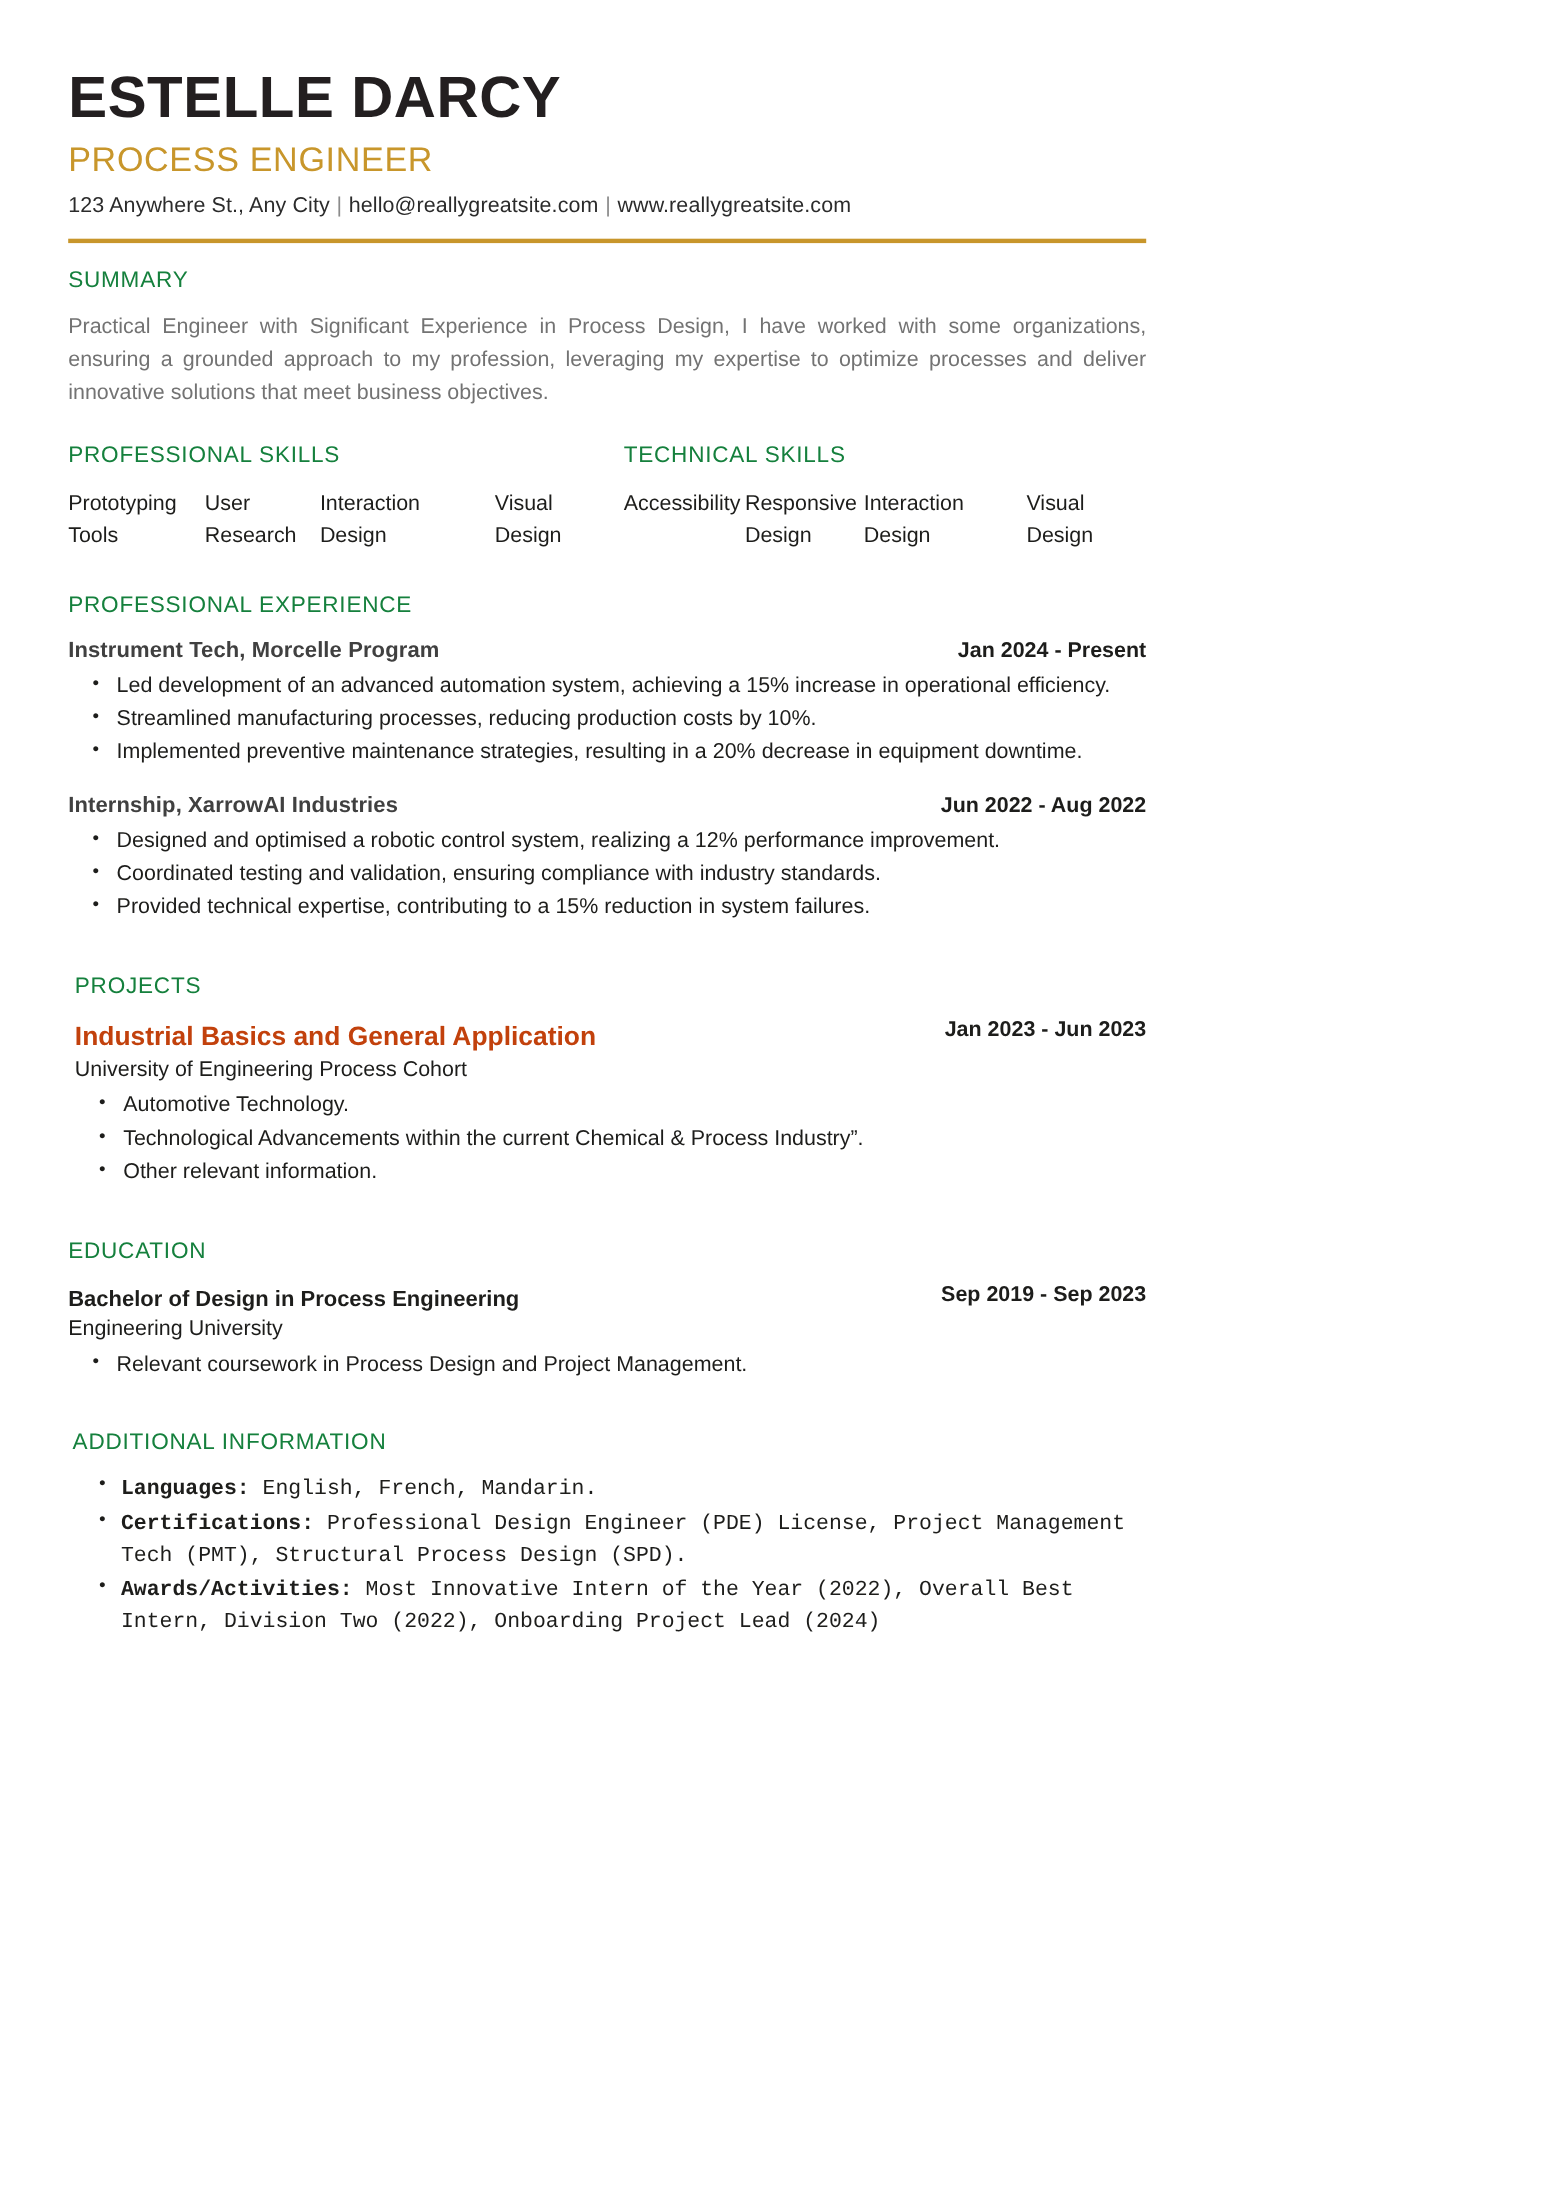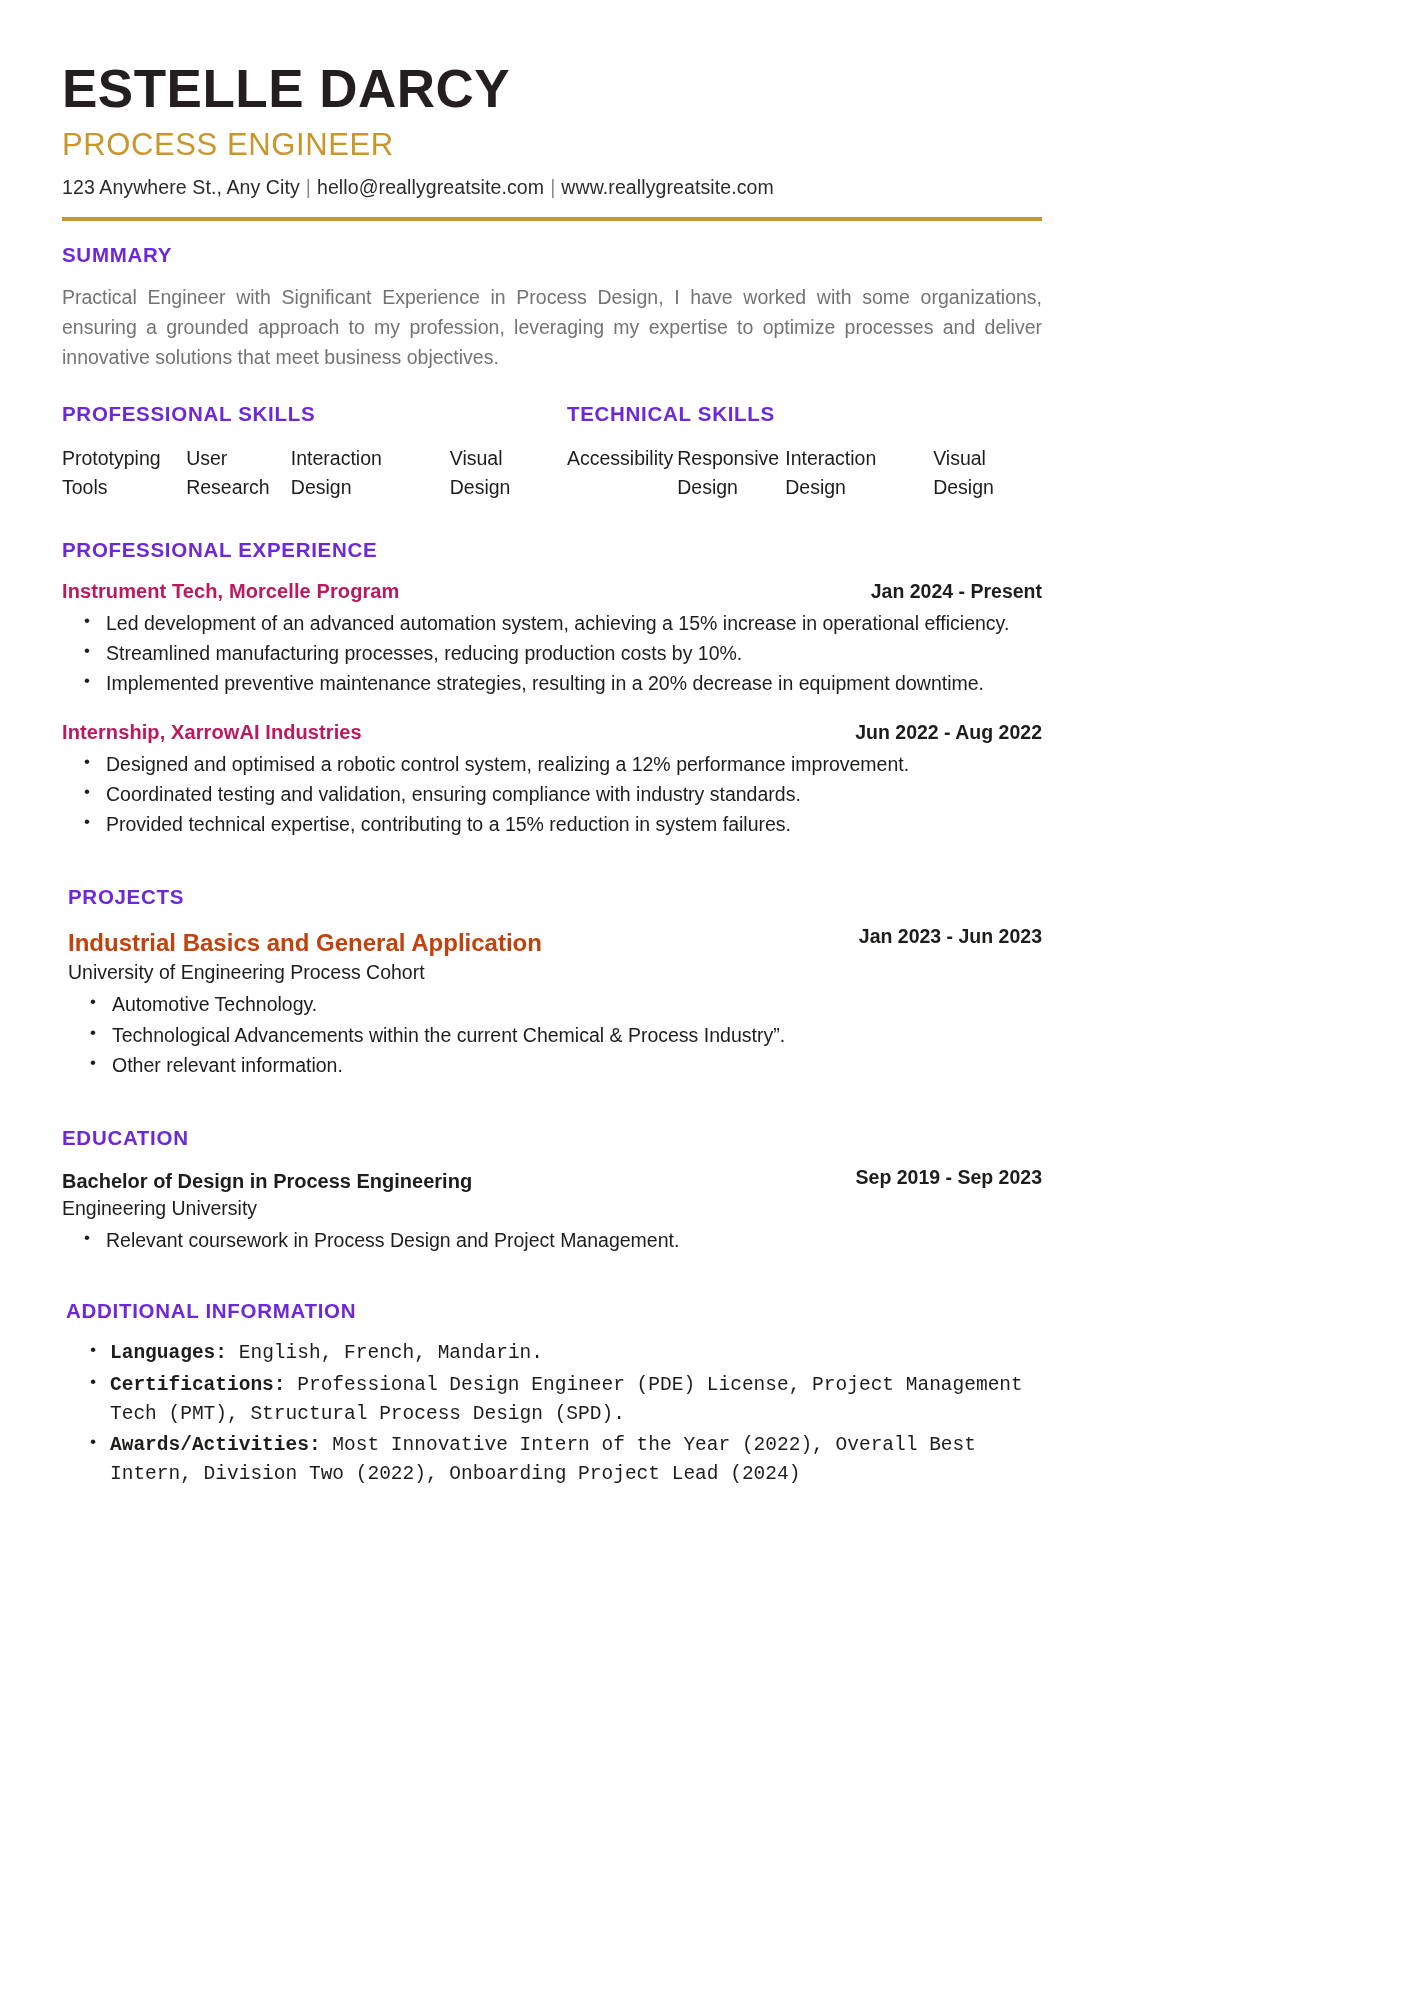--- a/index.html
+++ b/index.html
@@ -53,23 +53,23 @@
   .rule {
     margin-top: 18px;
     height: 4px;
     background: #c8962b;
     width: 980px;
   }
 
   
   .sec-head {
     font-size: 20.5px;
-    font-weight: bold;
+    font-weight: normal;
     letter-spacing: 0.7px;
-    color: #6d28d9;
+    color: #15803d;
     text-transform: uppercase;
   }
 
   .summary-head { margin-top: 22px; }
   .summary-body {
     margin-top: 16px;
     font-size: 19.5px;
     line-height: 1.52;
     text-align: justify;
     width: 980px;
@@ -101,21 +101,21 @@
   .exp-head { margin-top: 36px; }
   .entry { margin-top: 18px; width: 980px; }
   .entry-row {
     display: flex;
     justify-content: space-between;
     align-items: baseline;
   }
   .entry-title {
     font-size: 20px;
     font-weight: bold;
-    color: #be185d;
+    color: #404040;
     letter-spacing: 0.1px;
   }
   .entry-date {
     font-size: 19.5px;
     font-weight: bold;
     color: #1d1d1b;
     white-space: nowrap;
   }
   ul.bullets {
     margin-top: 6px;

